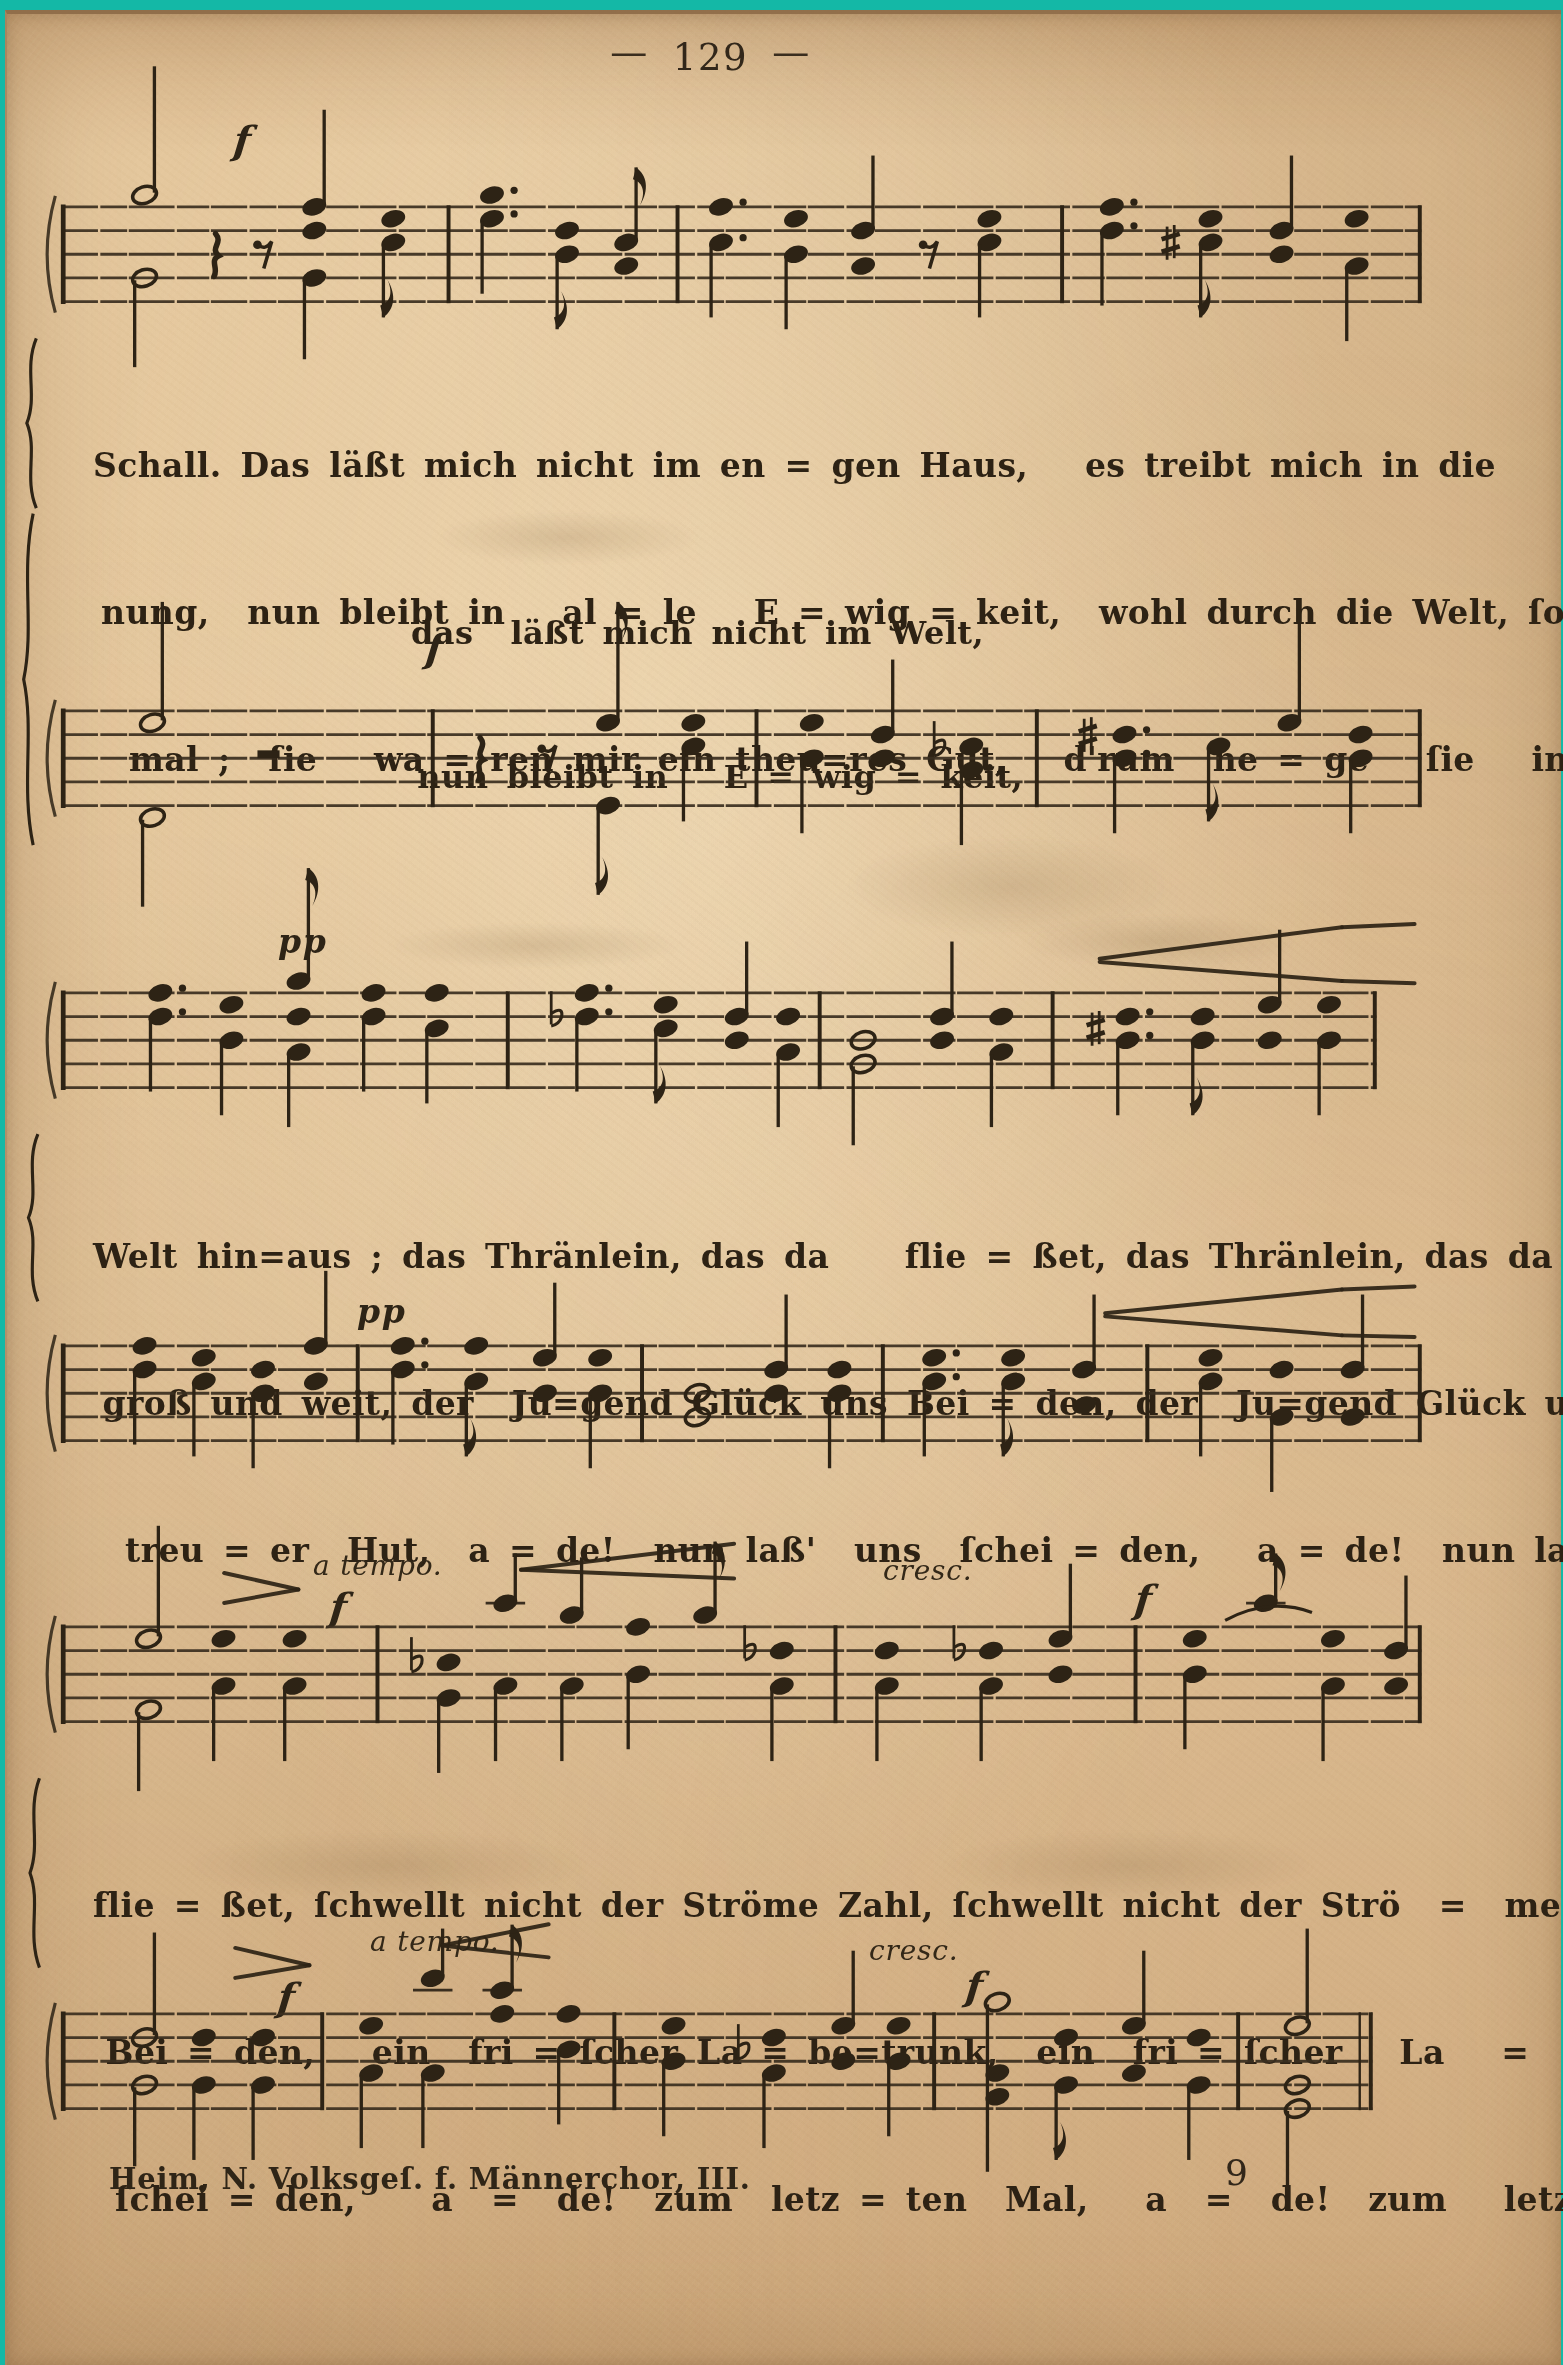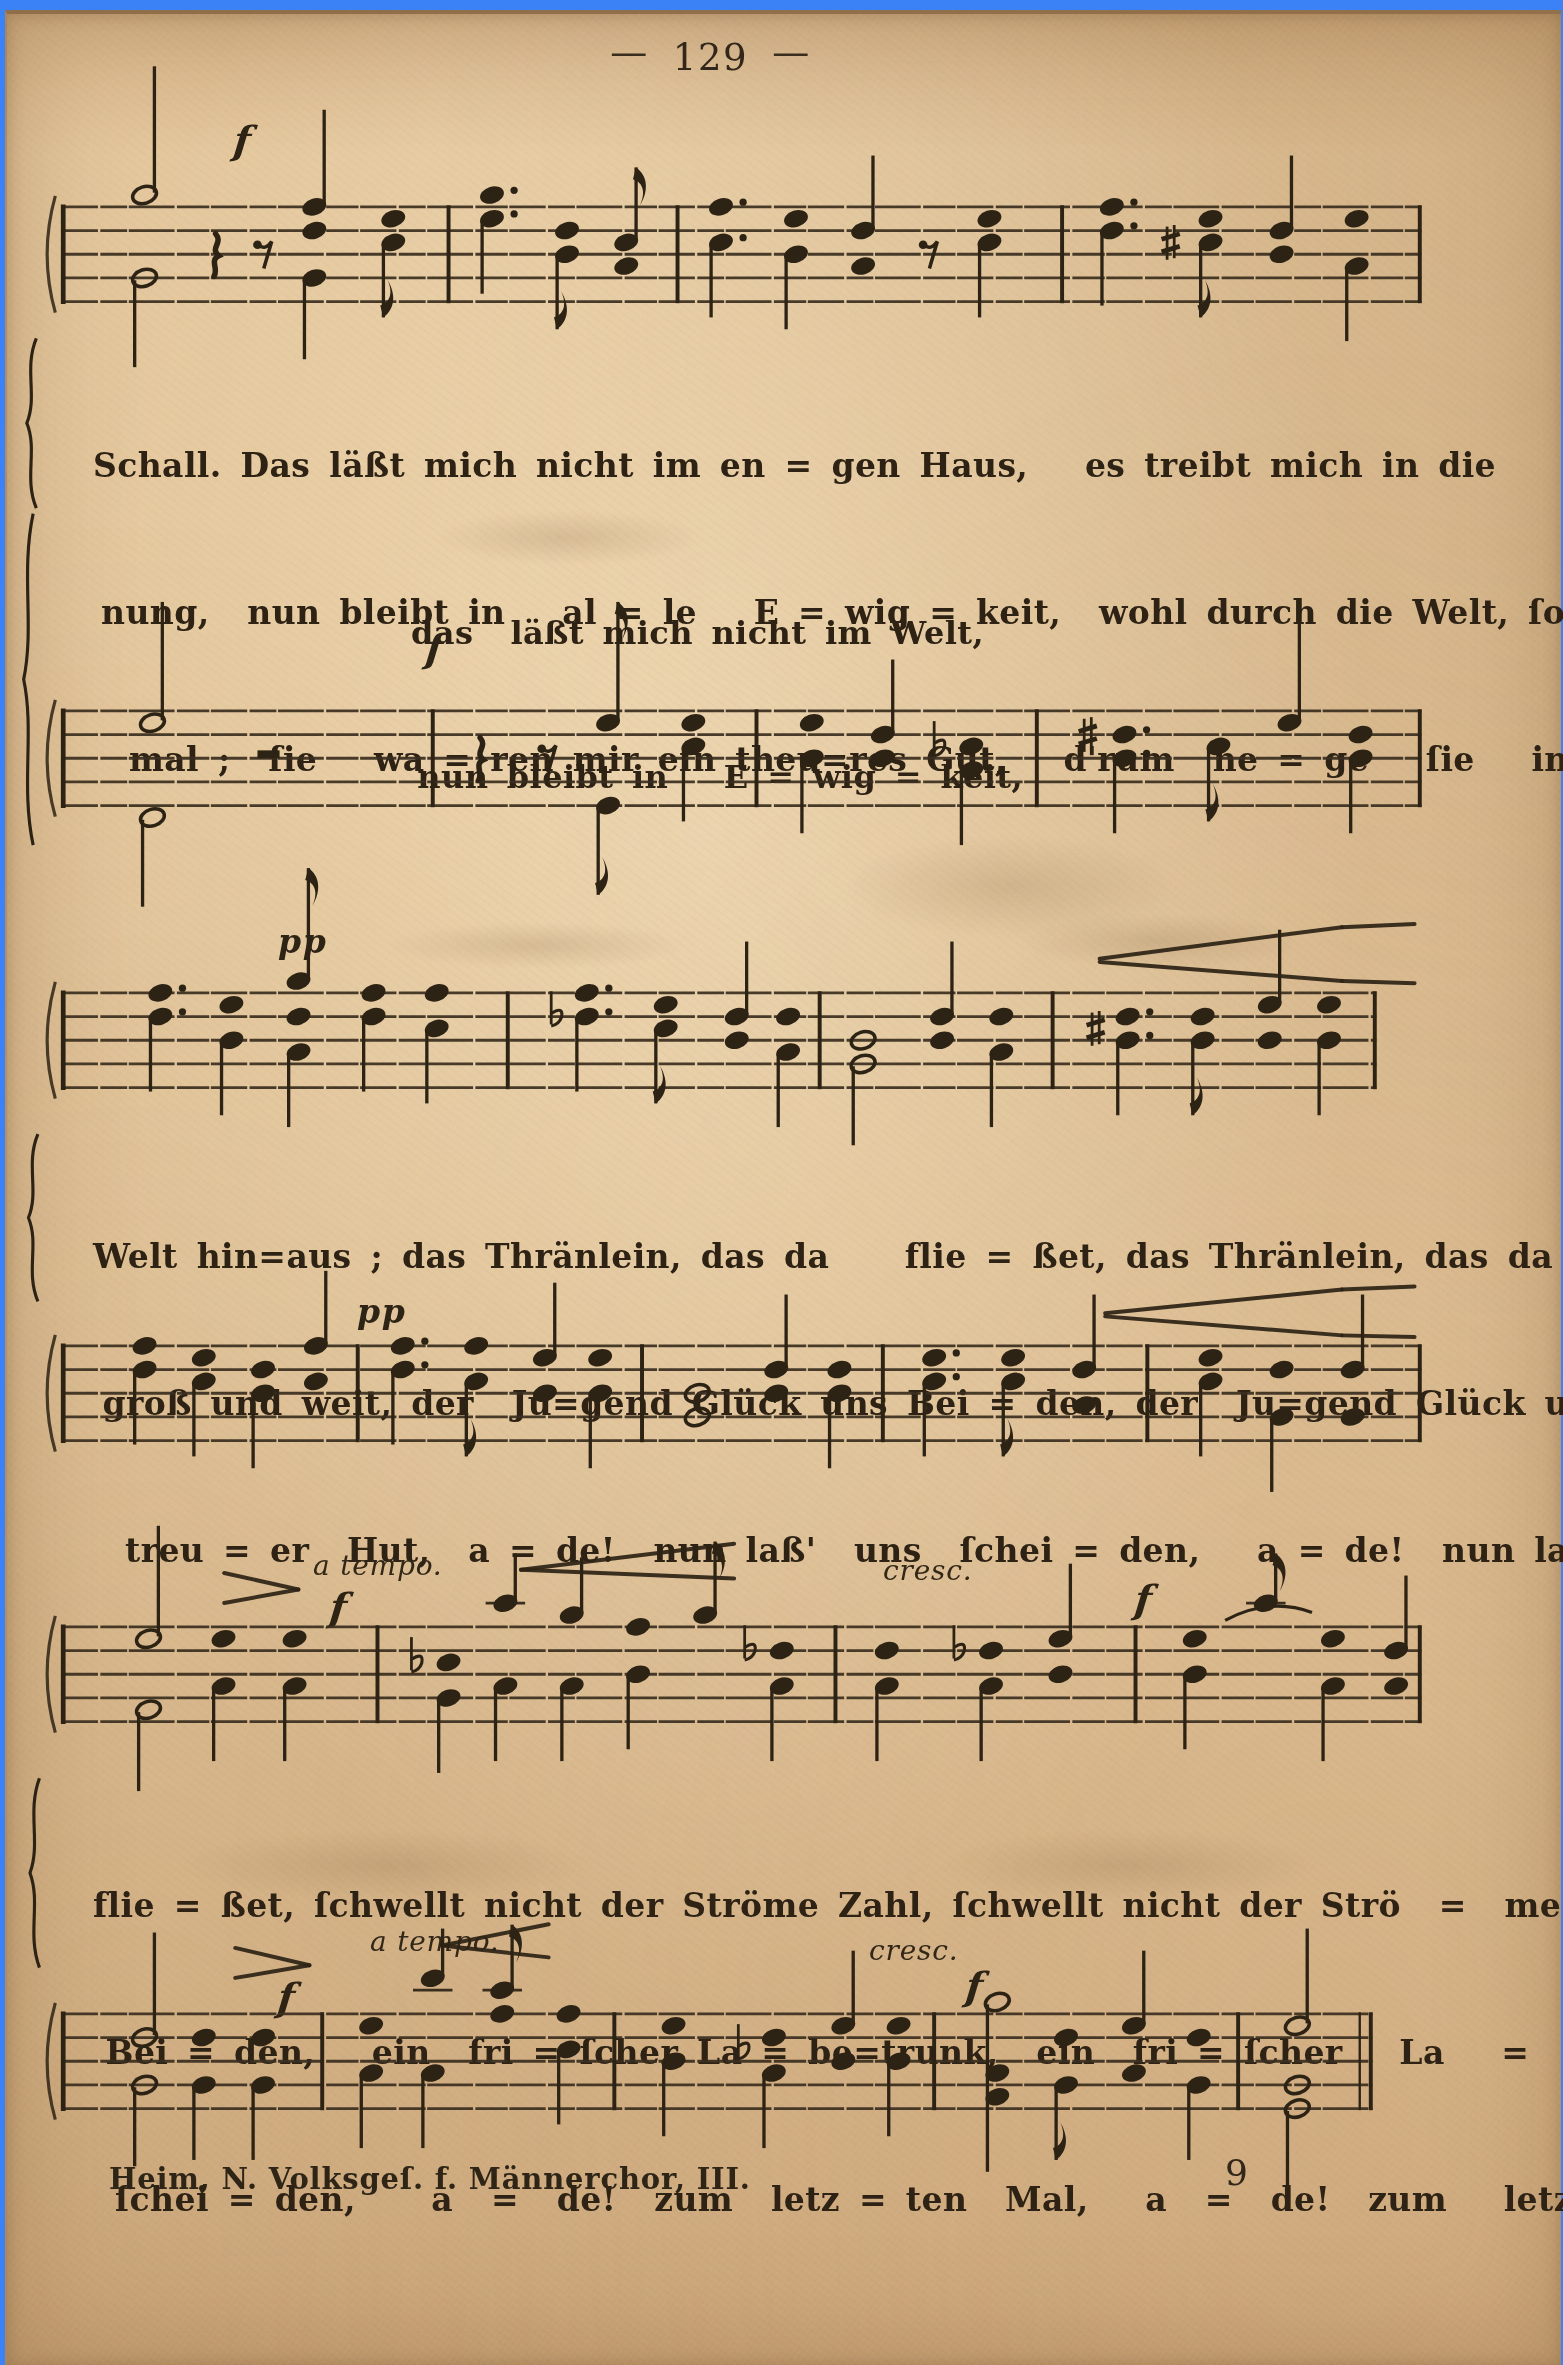--- a/index.html
+++ b/index.html
@@ -1,16 +1,16 @@
 <!DOCTYPE html>
 <html style="font-size:12.6px"><head>
 <meta charset="utf-8">
 <style>
   html,body{margin:0;padding:0;background:#f4f3ef;}
-  #stage{position:relative;width:1563px;height:2366px;overflow:hidden;background:#3b82f6;
+  #stage{position:relative;width:1563px;height:2366px;overflow:hidden;background:#14b8a6;
          font-family:"DejaVu Serif","Liberation Serif",serif;}
   
   #page{position:absolute;left:4.7px;right:2.4px;top:9.5px;bottom:0;
     background:
       radial-gradient(ellipse at 46% 34%, rgba(255,244,214,.35), rgba(0,0,0,0) 55%),
       radial-gradient(ellipse at 85% 90%, rgba(150,100,55,.18), rgba(0,0,0,0) 60%),
       radial-gradient(ellipse at 8% 95%, rgba(140,95,50,.20), rgba(0,0,0,0) 55%),
       radial-gradient(ellipse at 95% 6%, rgba(150,105,60,.22), rgba(0,0,0,0) 50%),
       linear-gradient(180deg,#d9b78c 0%,#e4c79d 6%,#e6c99f 55%,#e0c095 85%,#d8b589 100%);
     box-shadow: inset 0 0 118px rgba(120,80,40,.35), inset 0 0 17.4px rgba(95,62,30,.30);

